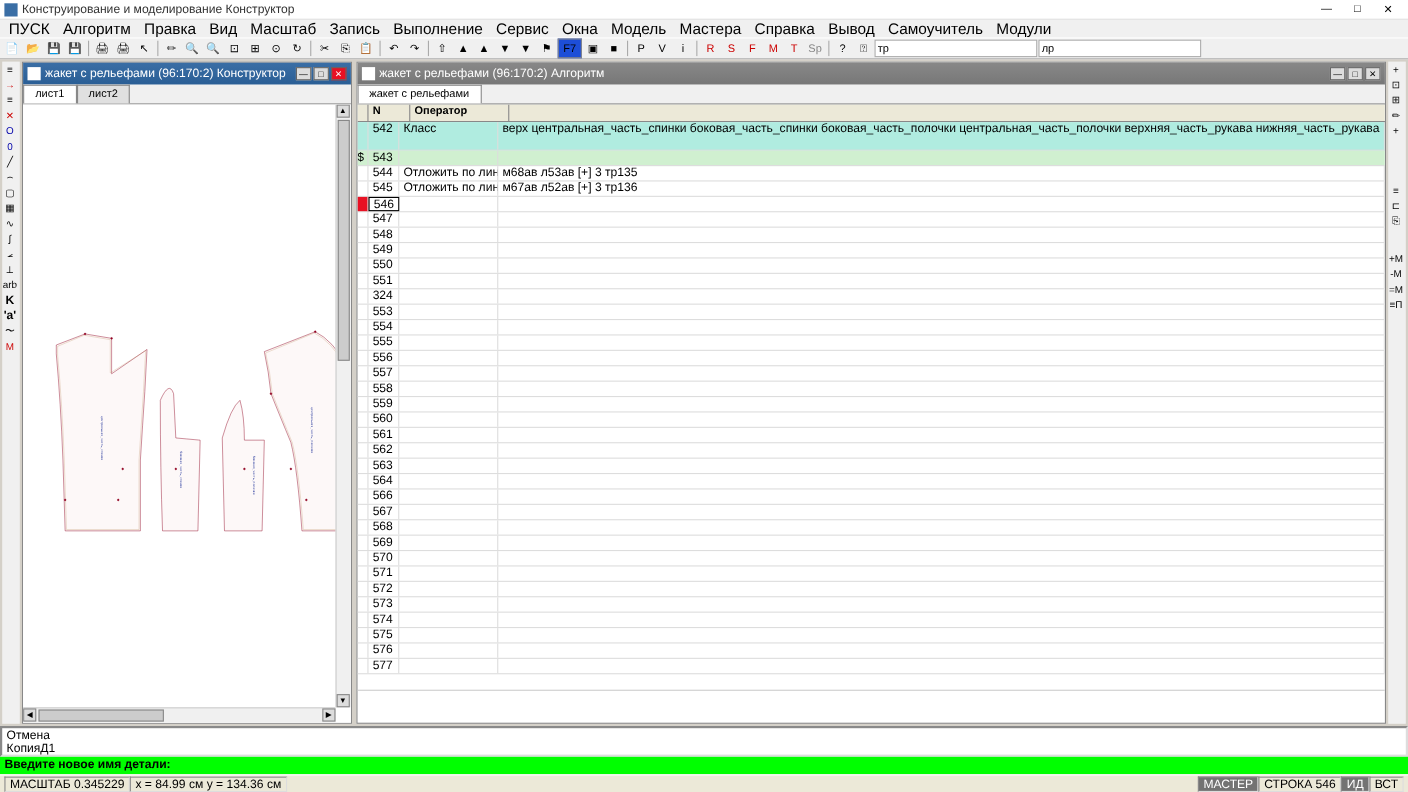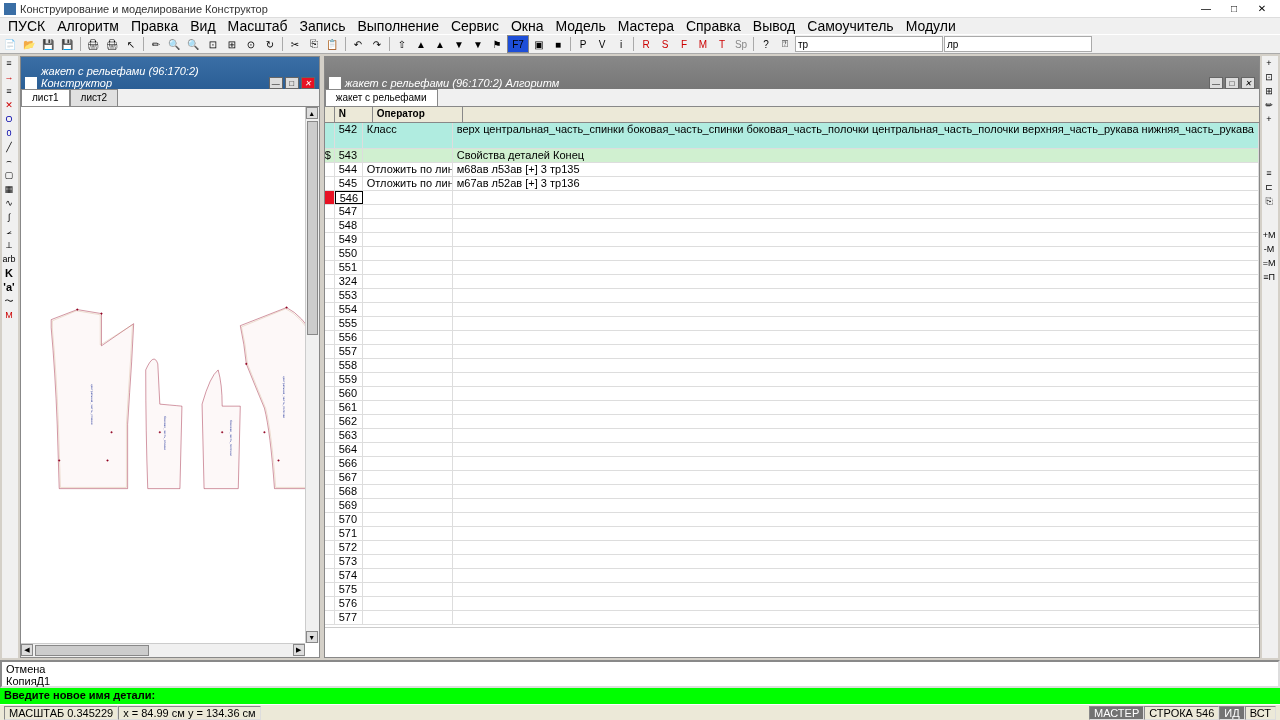--- a/index.html
+++ b/index.html
@@ -16,21 +16,21 @@
 .tb-sep { width: 1px; height: 14px; background: #aaa; margin: 0 2px; }
 .tb-combo { height: 16px; border: 1px solid #aaa; font-size: 10px; padding: 0 12px 0 2px; background: #fff; min-width: 40px; }
 .main-area { flex: 1; display: flex; background: #d4d0c8; padding: 2px; gap: 2px; position: relative; }
 .left-toolbar { width: 16px; background: #f0f0f0; display: flex; flex-direction: column; gap: 0; }
 .lt-btn { width: 14px; height: 14px; display: flex; align-items: center; justify-content: center; font-size: 9px; cursor: pointer; border: 1px solid transparent; }
 .right-toolbar { width: 16px; background: #f0f0f0; display: flex; flex-direction: column; gap: 0; }
 .panel-container { flex: 1; display: flex; gap: 4px; }
 .panel { background: #fff; border: 1px solid #888; display: flex; flex-direction: column; }
 .panel.left { flex: 1.5; }
 .panel.right { flex: 1; }
-.panel-title { height: 32px; background: linear-gradient(to bottom, #3a6ea5, #2a5e95); color: #fff; display: flex; align-items: flex-end; padding: 0 4px; font-size: 11px; font-style: italic; }
+.panel-title { height: 20px; background: linear-gradient(to bottom, #3a6ea5, #2a5e95); color: #fff; display: flex; align-items: center; padding: 0 4px; font-size: 11px; }
 .panel-title.inactive { background: linear-gradient(to bottom, #888, #777); }
 .panel-title .ptitle-icon { width: 12px; height: 12px; background: #fff; margin-right: 4px; }
 .panel-title .ptext { flex: 1; }
 .panel-title .pbtn { width: 14px; height: 12px; background: #ddd; border: 1px solid #666; margin-left: 2px; display: flex; align-items: center; justify-content: center; font-size: 8px; color: #000; cursor: pointer; }
 .panel-title .pbtn.close { background: #e81123; color: #fff; }
 .tabs { height: 18px; background: #f0f0f0; display: flex; border-bottom: 1px solid #888; }
 .tab { padding: 2px 10px; font-size: 10px; border: 1px solid #888; border-bottom: none; background: #fff; cursor: pointer; }
 .tab.inactive { background: #e0e0e0; }
 .canvas-area { flex: 1; position: relative; background: #fff; overflow: hidden; }
 .scroll-v { position: absolute; right: 0; top: 0; bottom: 14px; width: 14px; background: #f0f0f0; border-left: 1px solid #ccc; }
@@ -268,21 +268,20 @@
             <div class="tr hl-cyan" style="height: 26px;">
               <div class="td mark"></div>
               <div class="td n">542</div>
               <div class="td op">Класс</div>
               <div class="td opd">верх центральная_часть_спинки боковая_часть_спинки боковая_часть_полочки центральная_часть_полочки верхняя_часть_рукава нижняя_часть_рукава</div>
             </div>
             <div class="tr hl-green">
               <div class="td mark">$</div>
               <div class="td n">543</div>
               <div class="td op"></div>
-              <div class="td opd">Свойства деталей Конец</div>
             </div>
             <div class="tr">
               <div class="td mark"></div>
               <div class="td n">544</div>
               <div class="td op">Отложить по линии</div>
               <div class="td opd">м68ав л53ав [+] 3 тр135</div>
             </div>
             <div class="tr">
               <div class="td mark"></div>
               <div class="td n">545</div>

